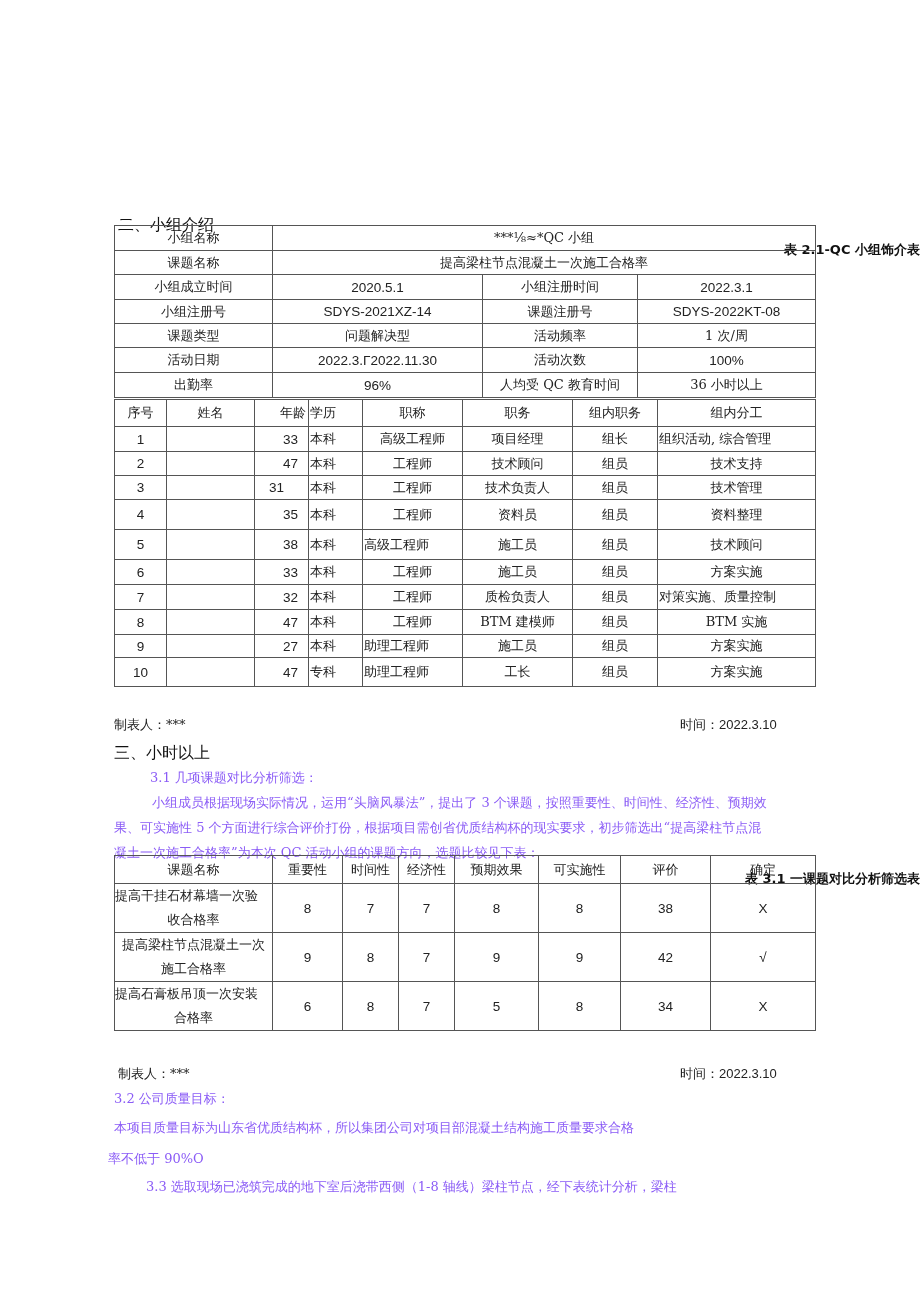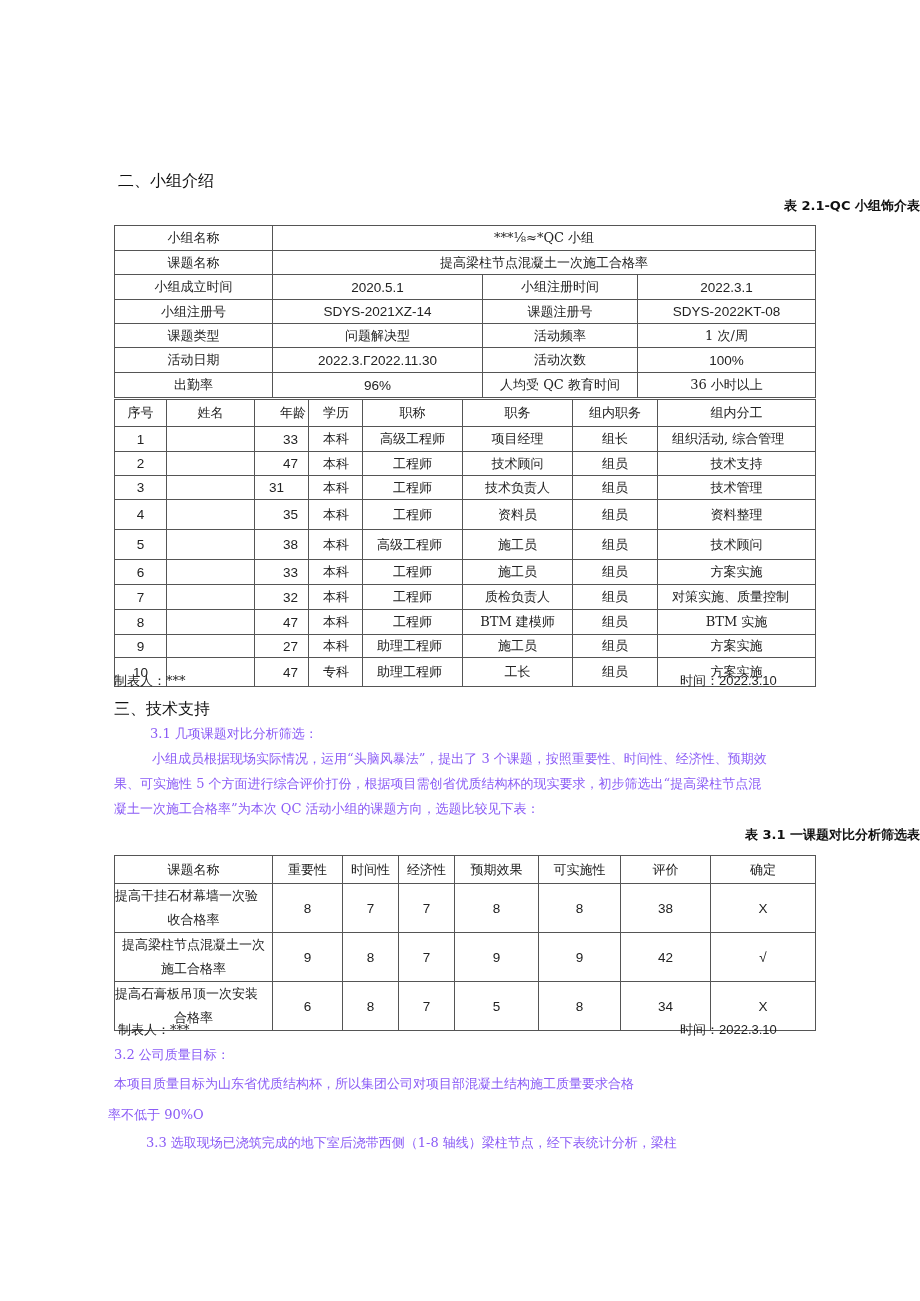--- a/index.html
+++ b/index.html
@@ -1,26 +1,26 @@
 <!DOCTYPE html>
 <html><head>
 <meta charset="utf-8">
 <style>
   html, body { margin: 0; padding: 0; background: #ffffff; }
   body { width: 920px; height: 1301px; position: relative; overflow: hidden;
          font-family: "DejaVu Sans", "Liberation Sans", sans-serif; color: #1a1a1a; }
-  .abs { position: absolute; }
+  .abs { position: absolute; margin-top: 44px; }
   .h2 { font-size: 16px; color: #111; }
   .caption { font-size: 13px; font-weight: bold; color: #111; width: 100%; text-align: right; }
   table { border-collapse: collapse; table-layout: fixed; position: absolute; margin-top: 9px; }
   td { border: 1px solid #555; padding: 0; text-align: center; vertical-align: middle;
        font-size: 13px; font-family: "DejaVu Serif", "Liberation Serif", serif; color: #222;
        overflow: hidden; white-space: nowrap; }
   td.num { font-family: "Liberation Sans", sans-serif; font-size: 13.5px; }
-  td.left { text-align: left; padding-left: 14px; }
+  td.left { text-align: left; padding-left: 1px; }
   td.wrap { white-space: normal; line-height: 24px; }
   .para { font-size: 13px; line-height: 25px; font-family: "DejaVu Serif", "Liberation Serif", serif; color: #8b5cf6; }
   .foot { font-size: 13px; font-family: "DejaVu Serif", "Liberation Serif", serif; color: #222; }
   .foot b { font-family: "Liberation Sans", sans-serif; font-weight: normal; }
 </style>
 </head>
 <body>
 
 <div class="abs h2" style="left:118px; top:171px;">二、小组介绍</div>
 <div class="abs caption" style="left:0; top:197px; left:0; width:920px;">表 2.1-QC 小组饰介表</div>
@@ -198,21 +198,21 @@
     <td>方案实施</td>
   </tr>
 </tbody>
   </table>
 
 <div class="abs foot" style="left:114px; top:672px;">制表人：***</div>
 <div class="abs foot" style="left:680px; top:672px;">
   <span>时间：</span><b>2022.3.10</b>
 </div>
 
-<div class="abs h2" style="left:114px; top:699px;">三、技术支持</div>
+<div class="abs h2" style="left:114px; top:699px;">三、小时以上</div>
 <div class="abs para" style="left:150px; top:721px;">3.1 几项课题对比分析筛选：</div>
 <div class="abs para" style="left:114px; top:746px; width:710px;">
   <div style="padding-left:38px">小组成员根据现场实际情况，运用“头脑风暴法”，提出了 3 个课题，按照重要性、时间性、经济性、预期效</div>
   <div>果、可实施性 5 个方面进行综合评价打份，根据项目需创省优质结构杯的现实要求，初步筛选出“提高梁柱节点混</div>
   <div>凝土一次施工合格率”为本次 QC 活动小组的课题方向，选题比较见下表：</div>
 </div>
 <div class="abs caption" style="left:0; top:826px; width:920px;">表 3.1 一课题对比分析筛选表</div>
 
 <table style="left:114px; top:846px; width:701px;">
   <colgroup>

